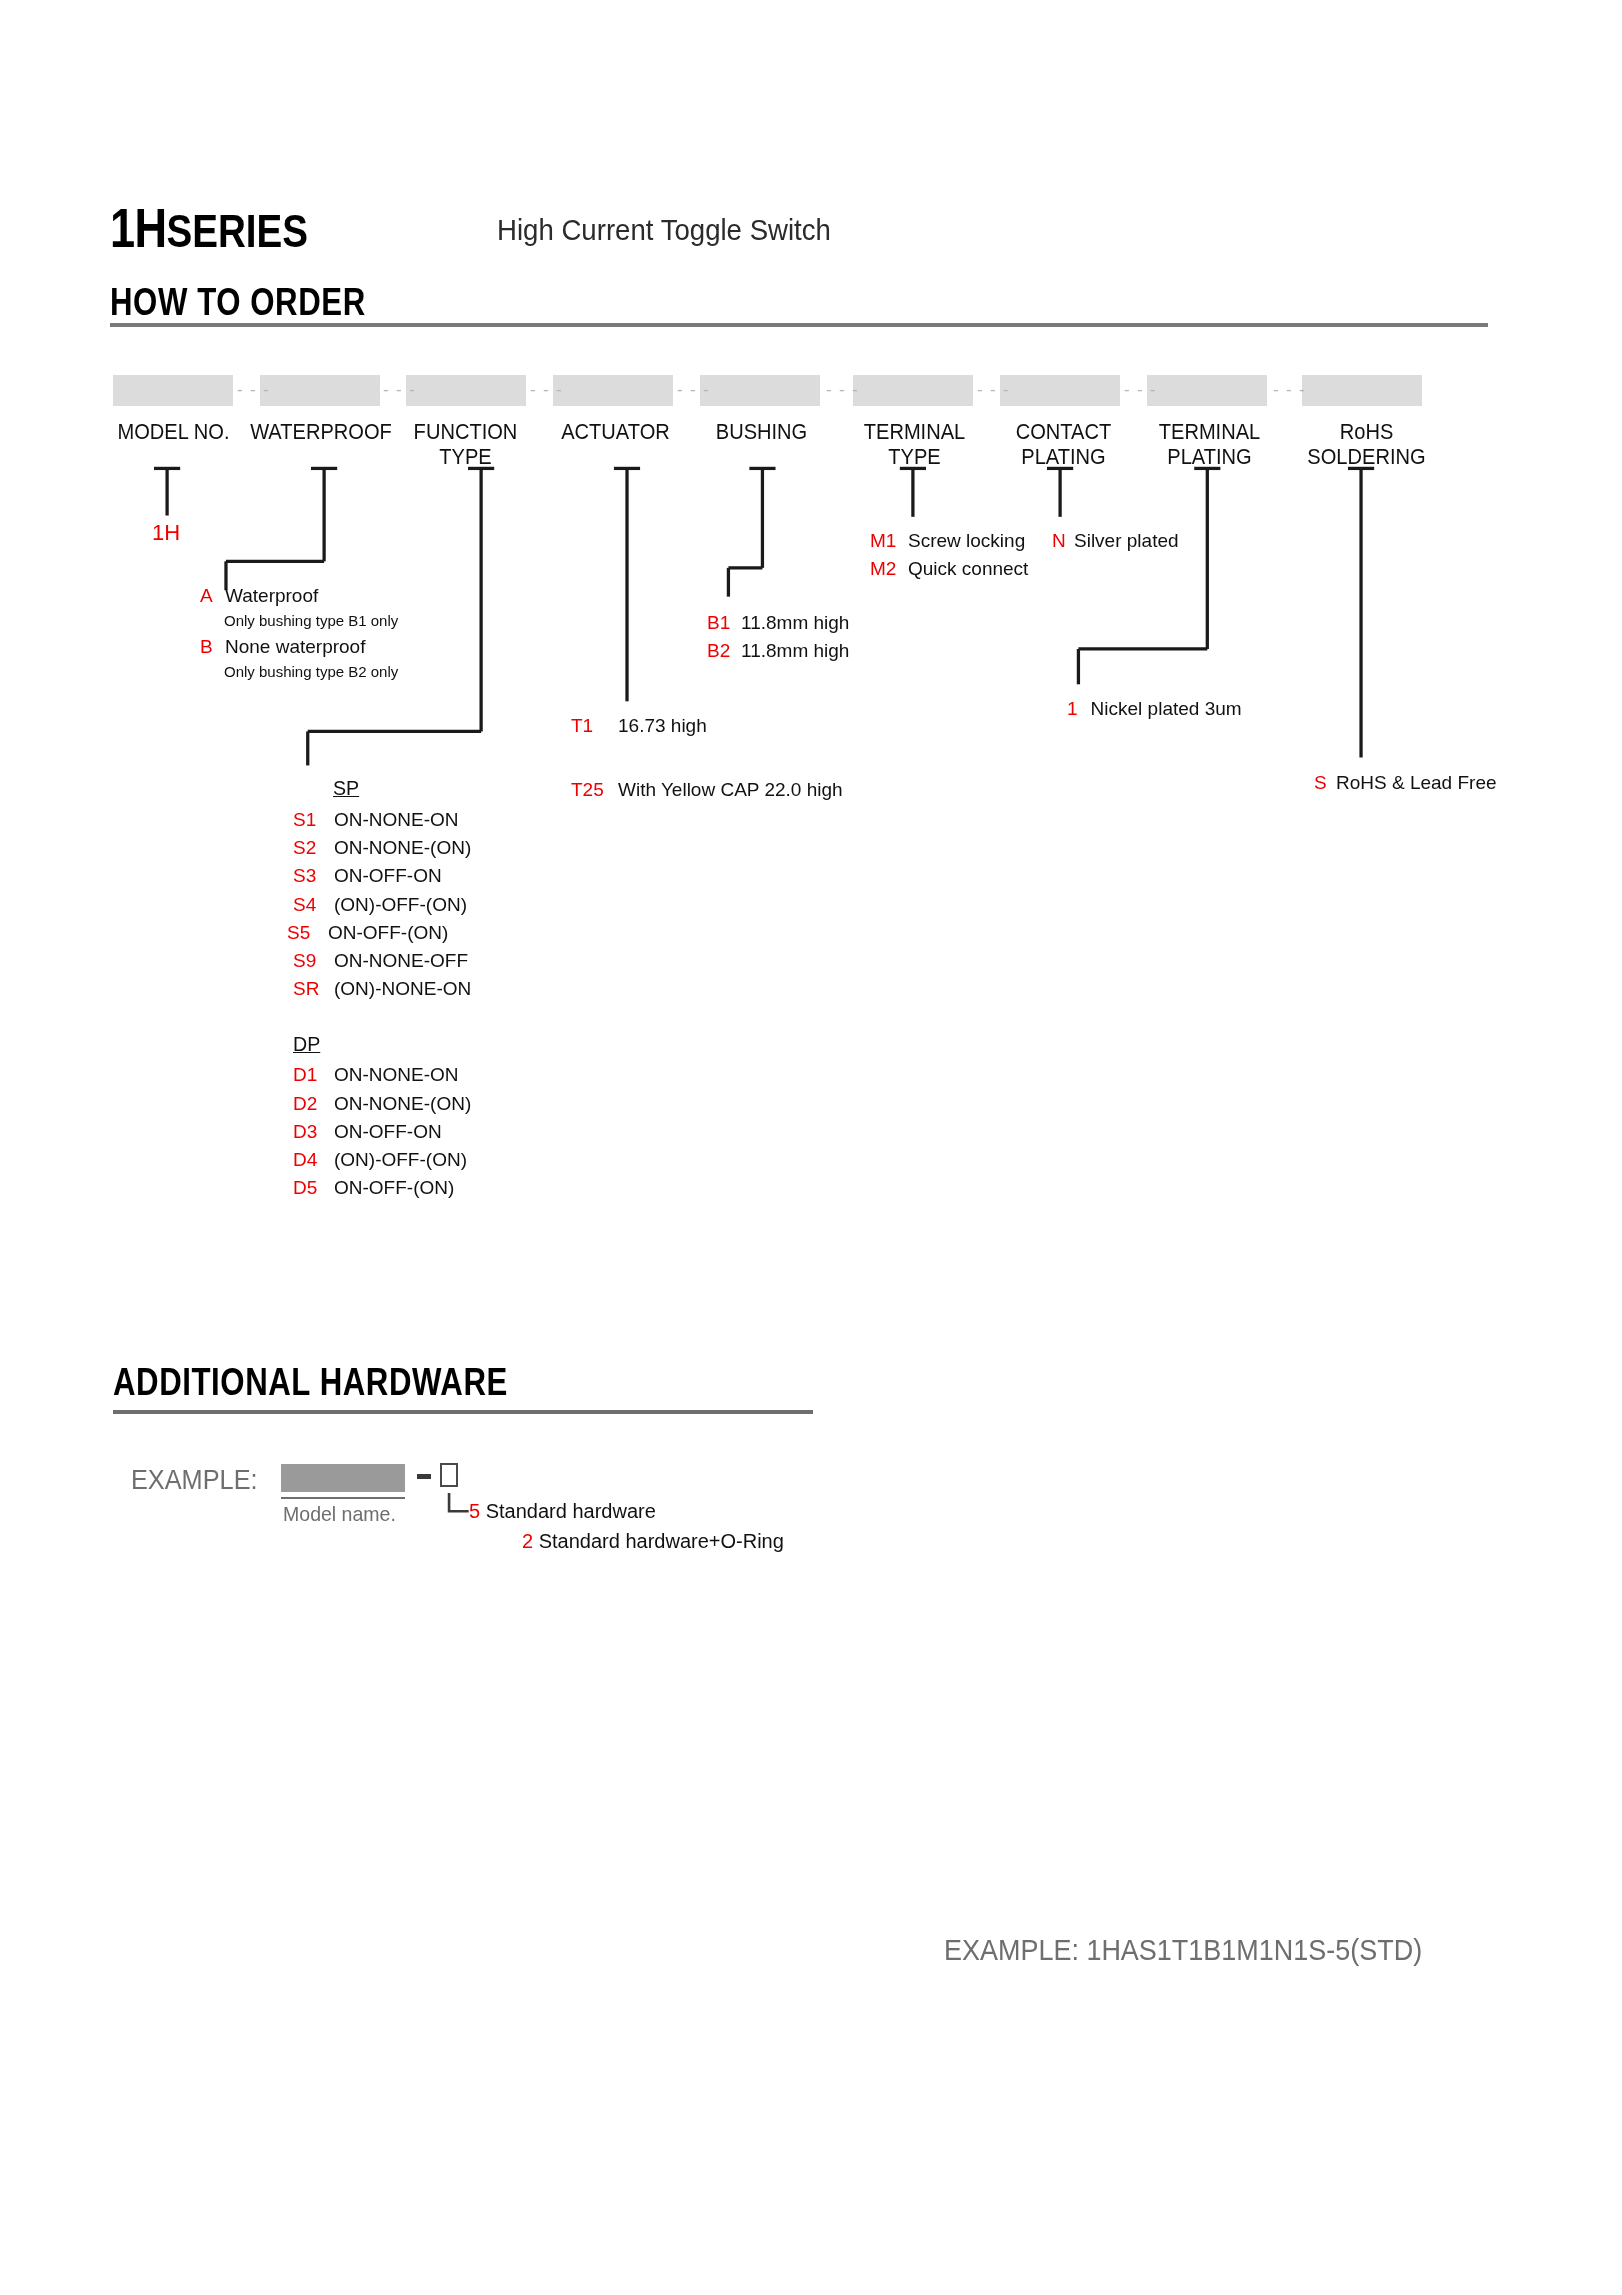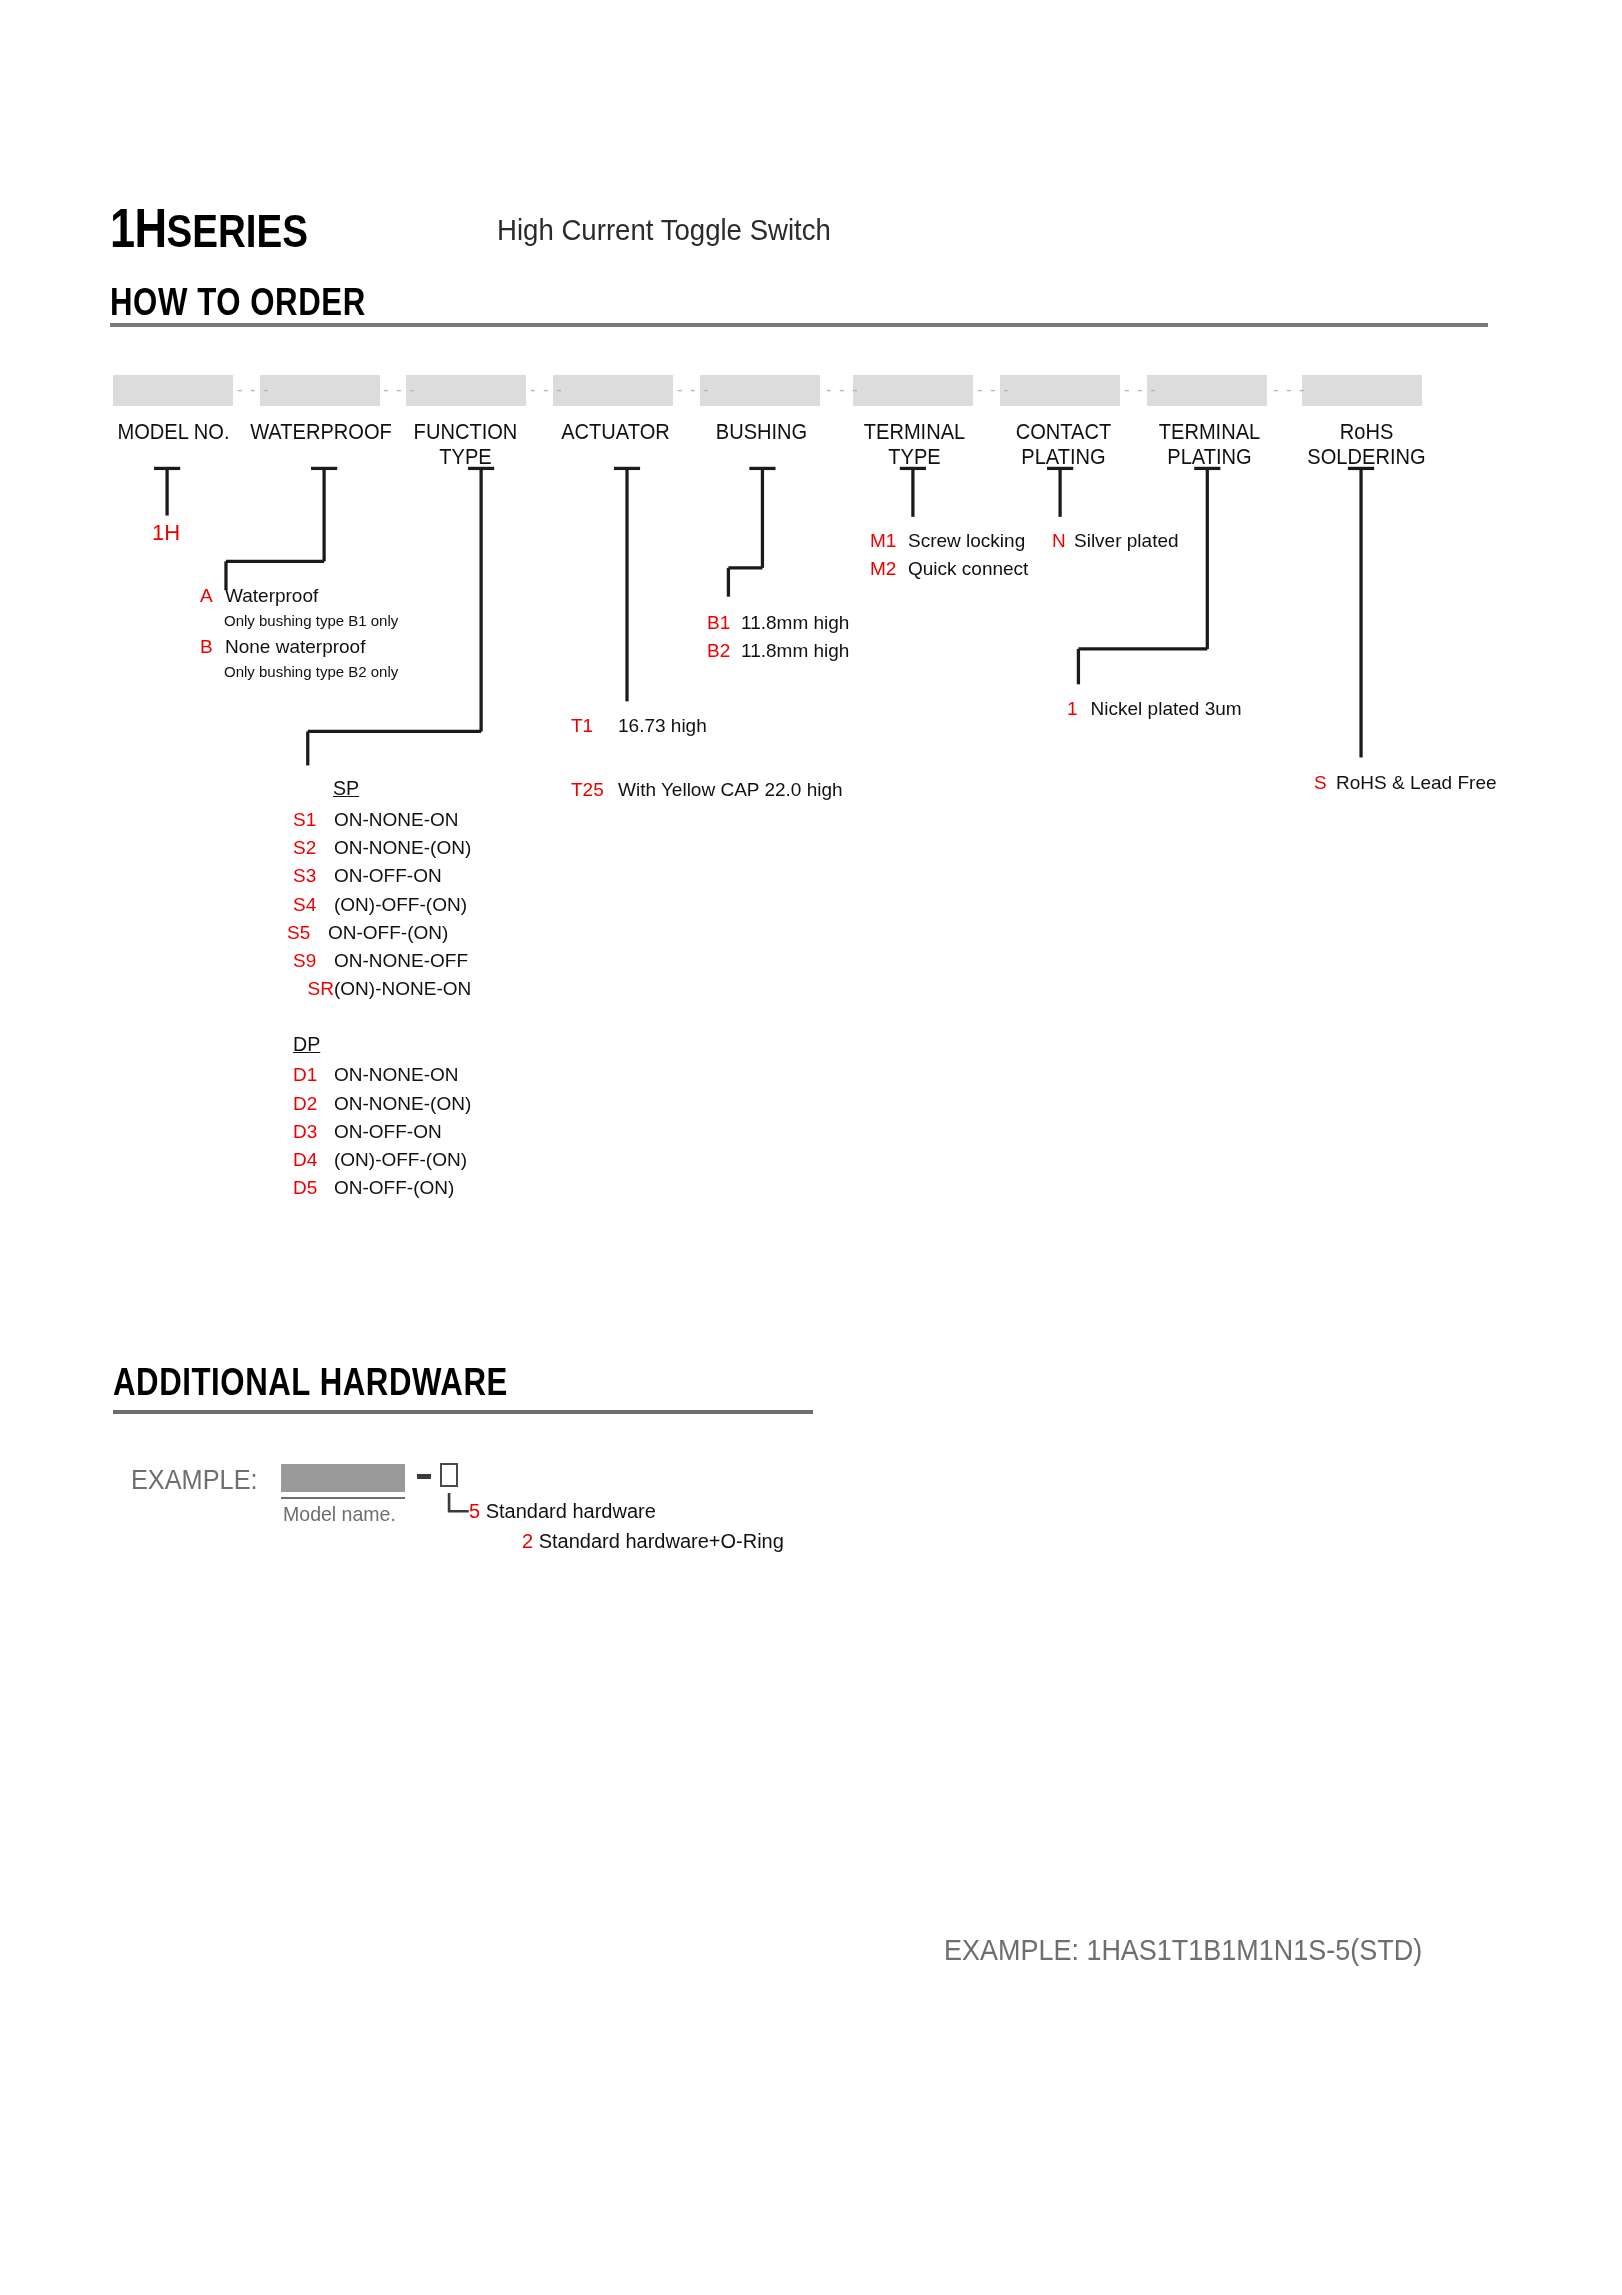--- a/index.html
+++ b/index.html
@@ -327,21 +327,21 @@
   <div class="abs opt" style="left:293px; top:891px;">
     <span class="code" style="width:41px;">S4</span><span class="desc">(ON)-OFF-(ON)</span>
   </div>
   <div class="abs opt" style="left:287px; top:919px;">
     <span class="code" style="width:41px;">S5</span><span class="desc">ON-OFF-(ON)</span>
   </div>
   <div class="abs opt" style="left:293px; top:947px;">
     <span class="code" style="width:41px;">S9</span><span class="desc">ON-NONE-OFF</span>
   </div>
   <div class="abs opt" style="left:293px; top:975px;">
-    <span class="code" style="width:41px;text-align:right;">SR</span><span class="desc">(ON)-NONE-ON</span>
+    <span class="code" style="width:41px;">SR</span><span class="desc">(ON)-NONE-ON</span>
   </div>
 
   <div class="abs grp-title" style="left:293px; top:1033px;">DP</div>
   <div class="abs opt" style="left:293px; top:1061px;">
     <span class="code" style="width:41px;">D1</span><span class="desc">ON-NONE-ON</span>
   </div>
   <div class="abs opt" style="left:293px; top:1090px;">
     <span class="code" style="width:41px;">D2</span><span class="desc">ON-NONE-(ON)</span>
   </div>
   <div class="abs opt" style="left:293px; top:1118px;">

